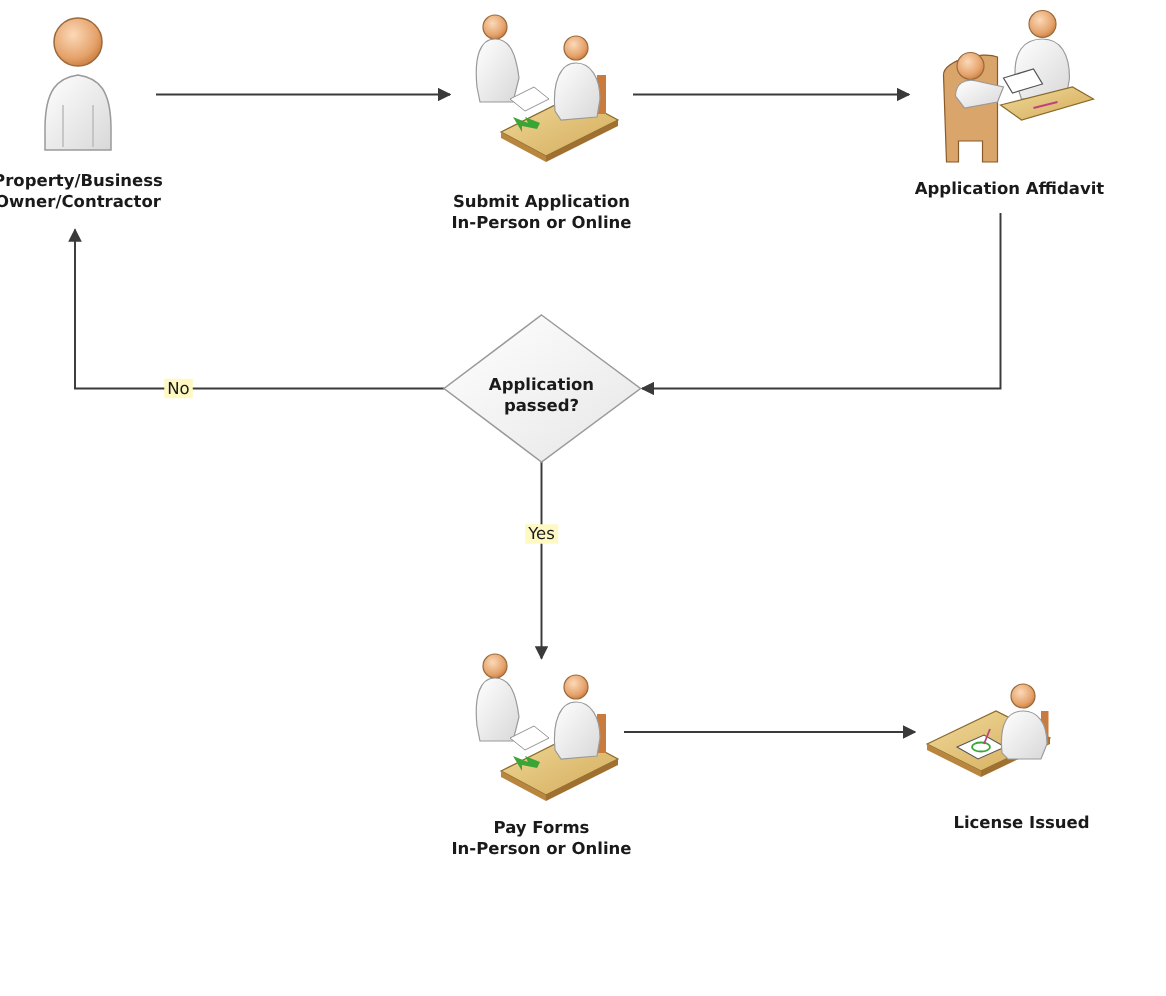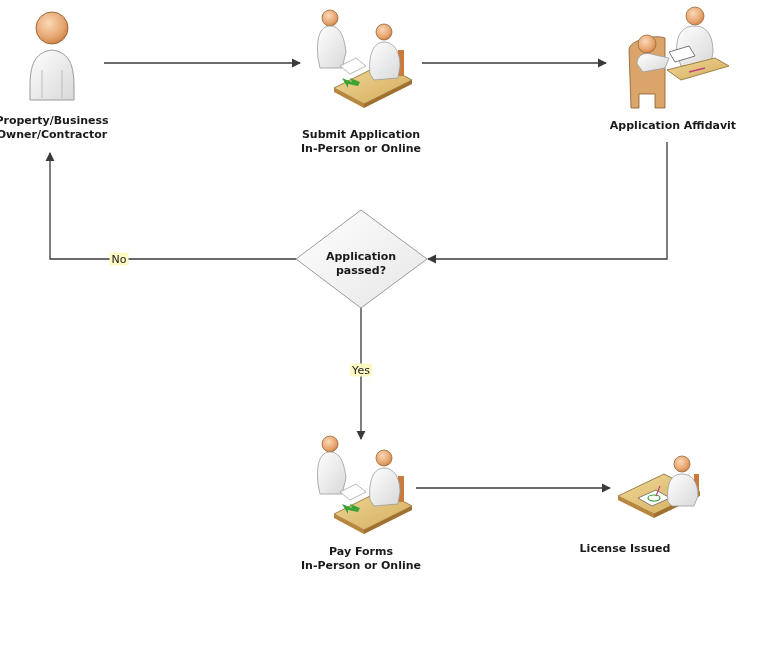--- a/index.html
+++ b/index.html
@@ -121,18 +121,18 @@
 <div class="label" style="left:361px; top:237px;margin-top:13px;">
   <div>Application</div>
   <div>passed?</div>
 </div>
 
 <div class="label" style="left:361px; top:545px;">
   <div>Pay Forms</div>
   <div>In-Person or Online</div>
 </div>
 
-<div class="label" style="left:625px; top:542px;">
+<div class="label" style="left:681px; top:542px;">
   <div>License Issued</div>
 </div>
 
 <div class="edge-label" style="left:119px; top:259px;">No</div>
-<div class="edge-label" style="left:361px; top:370px;">Yes</div>
+<div class="edge-label" style="left:361px; top:356px;">Yes</div>
 
 </body></html>

